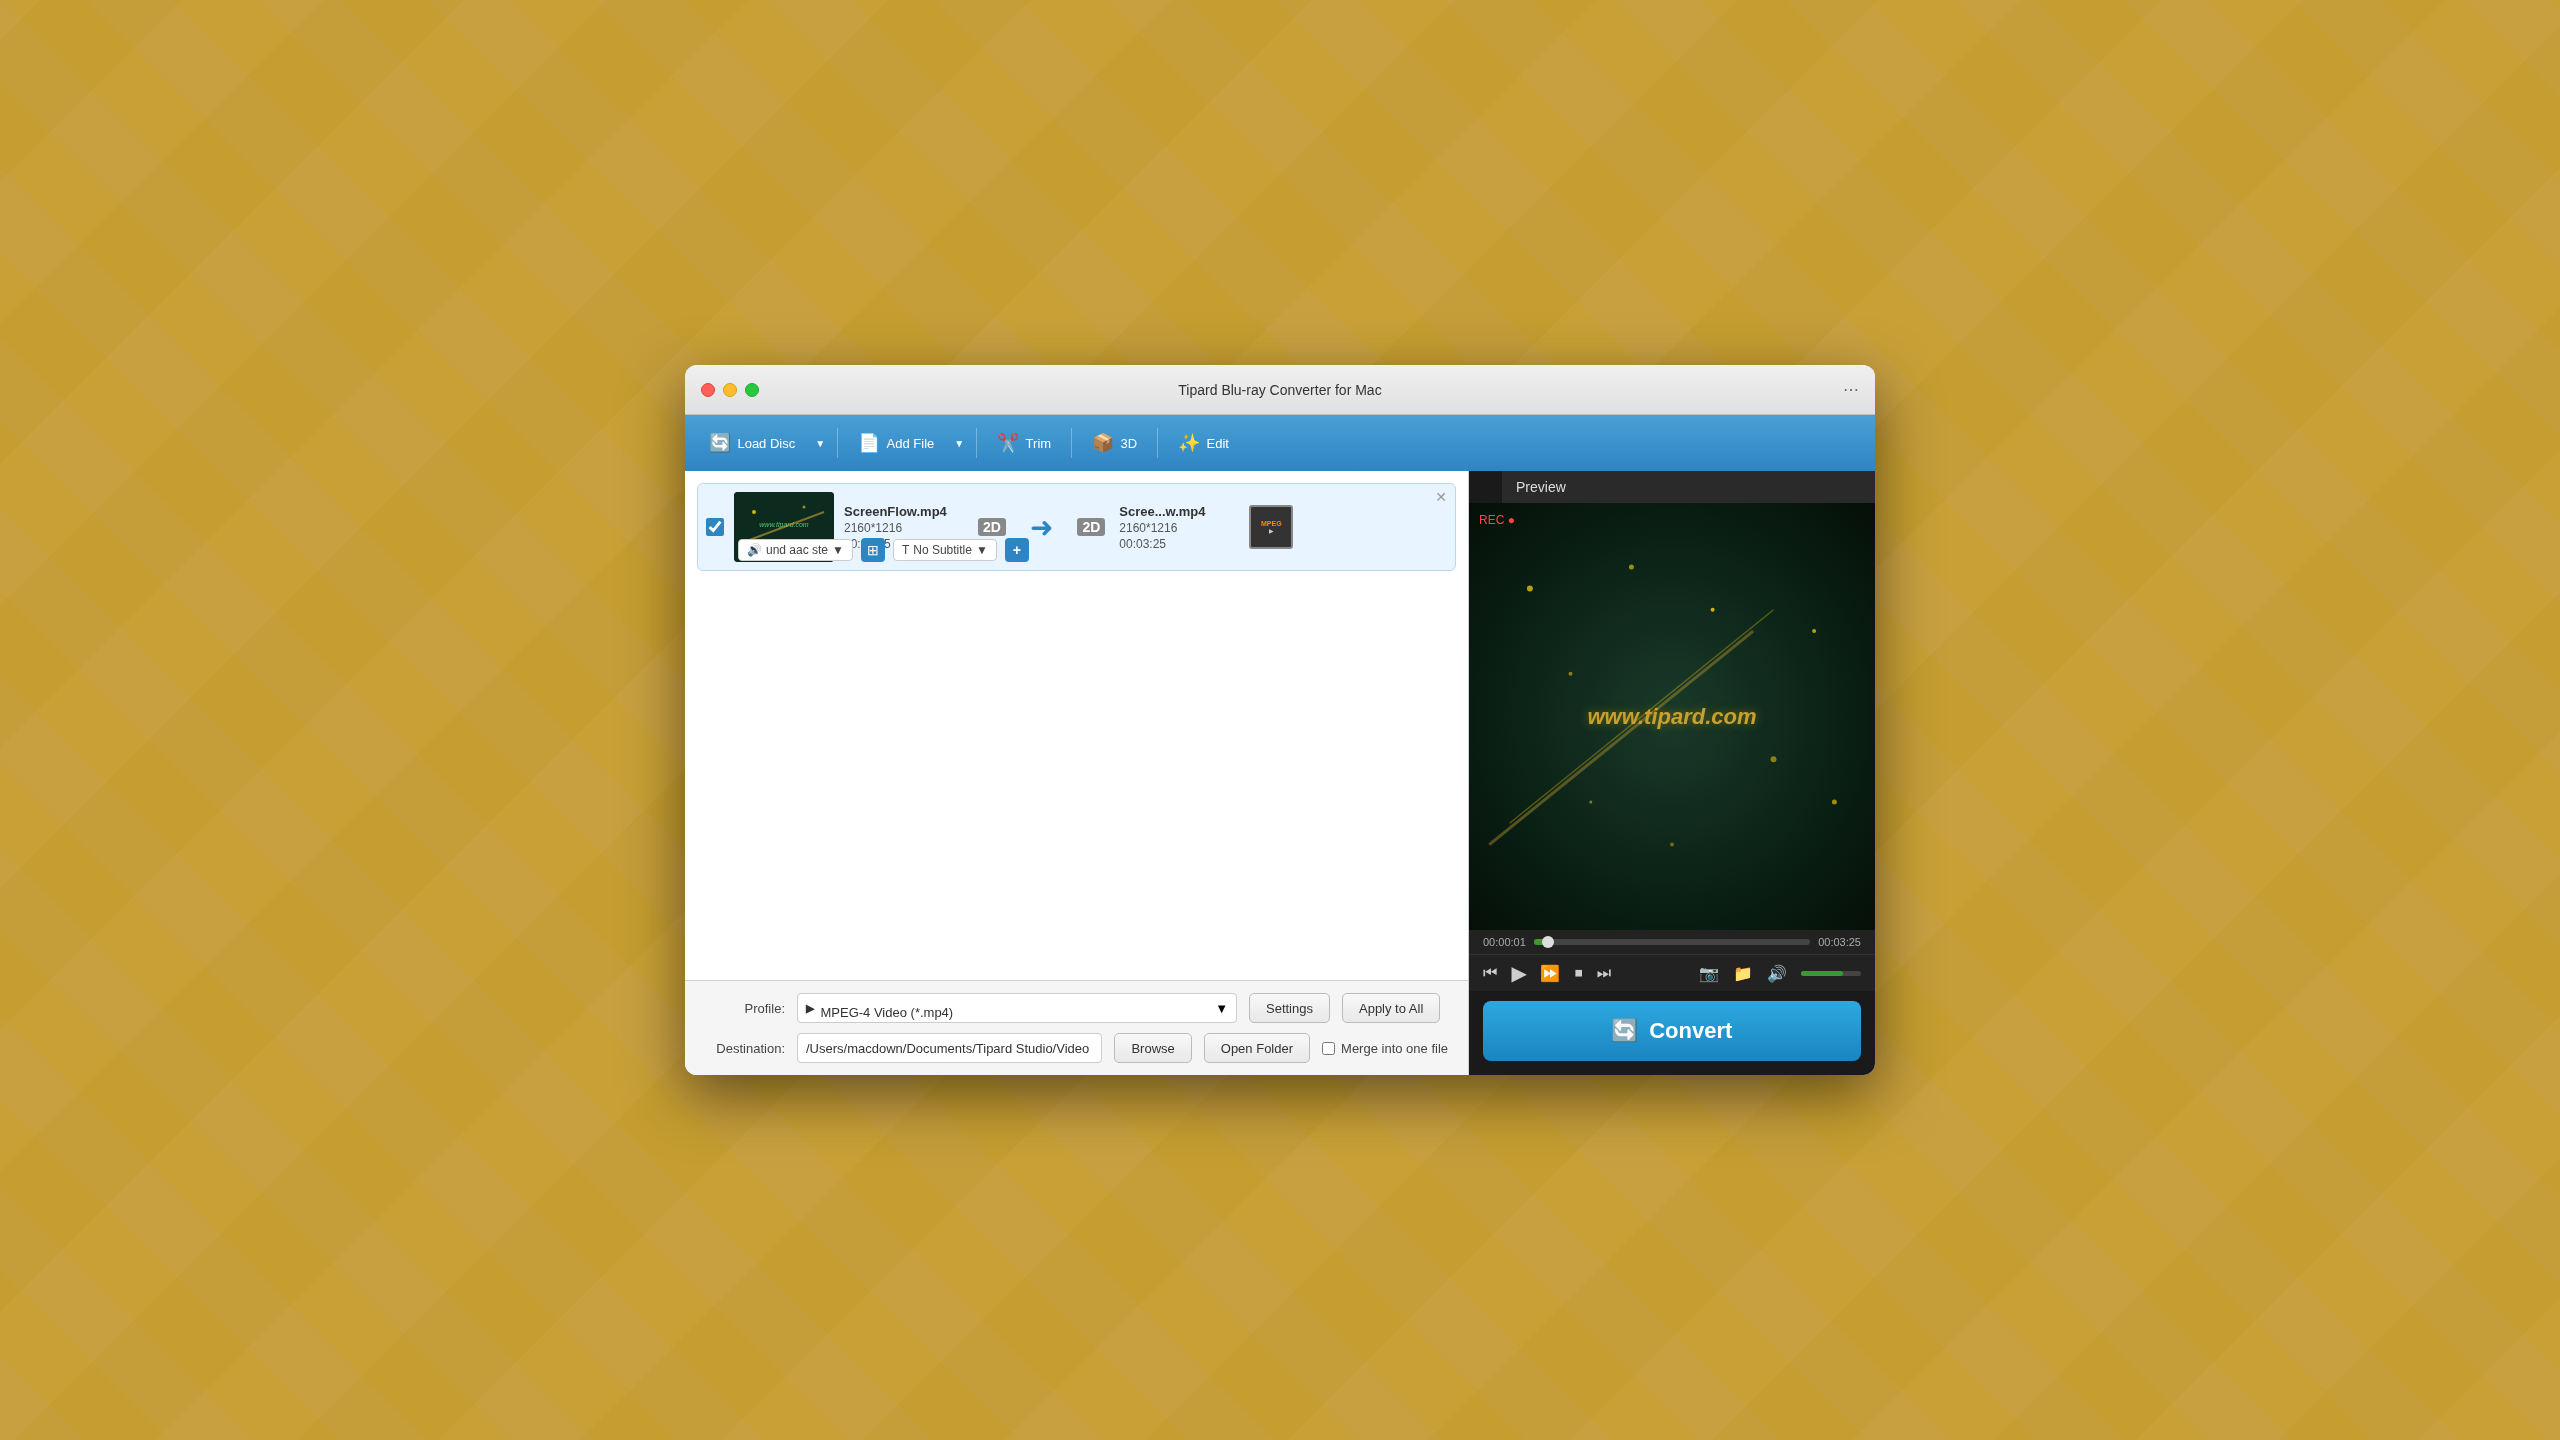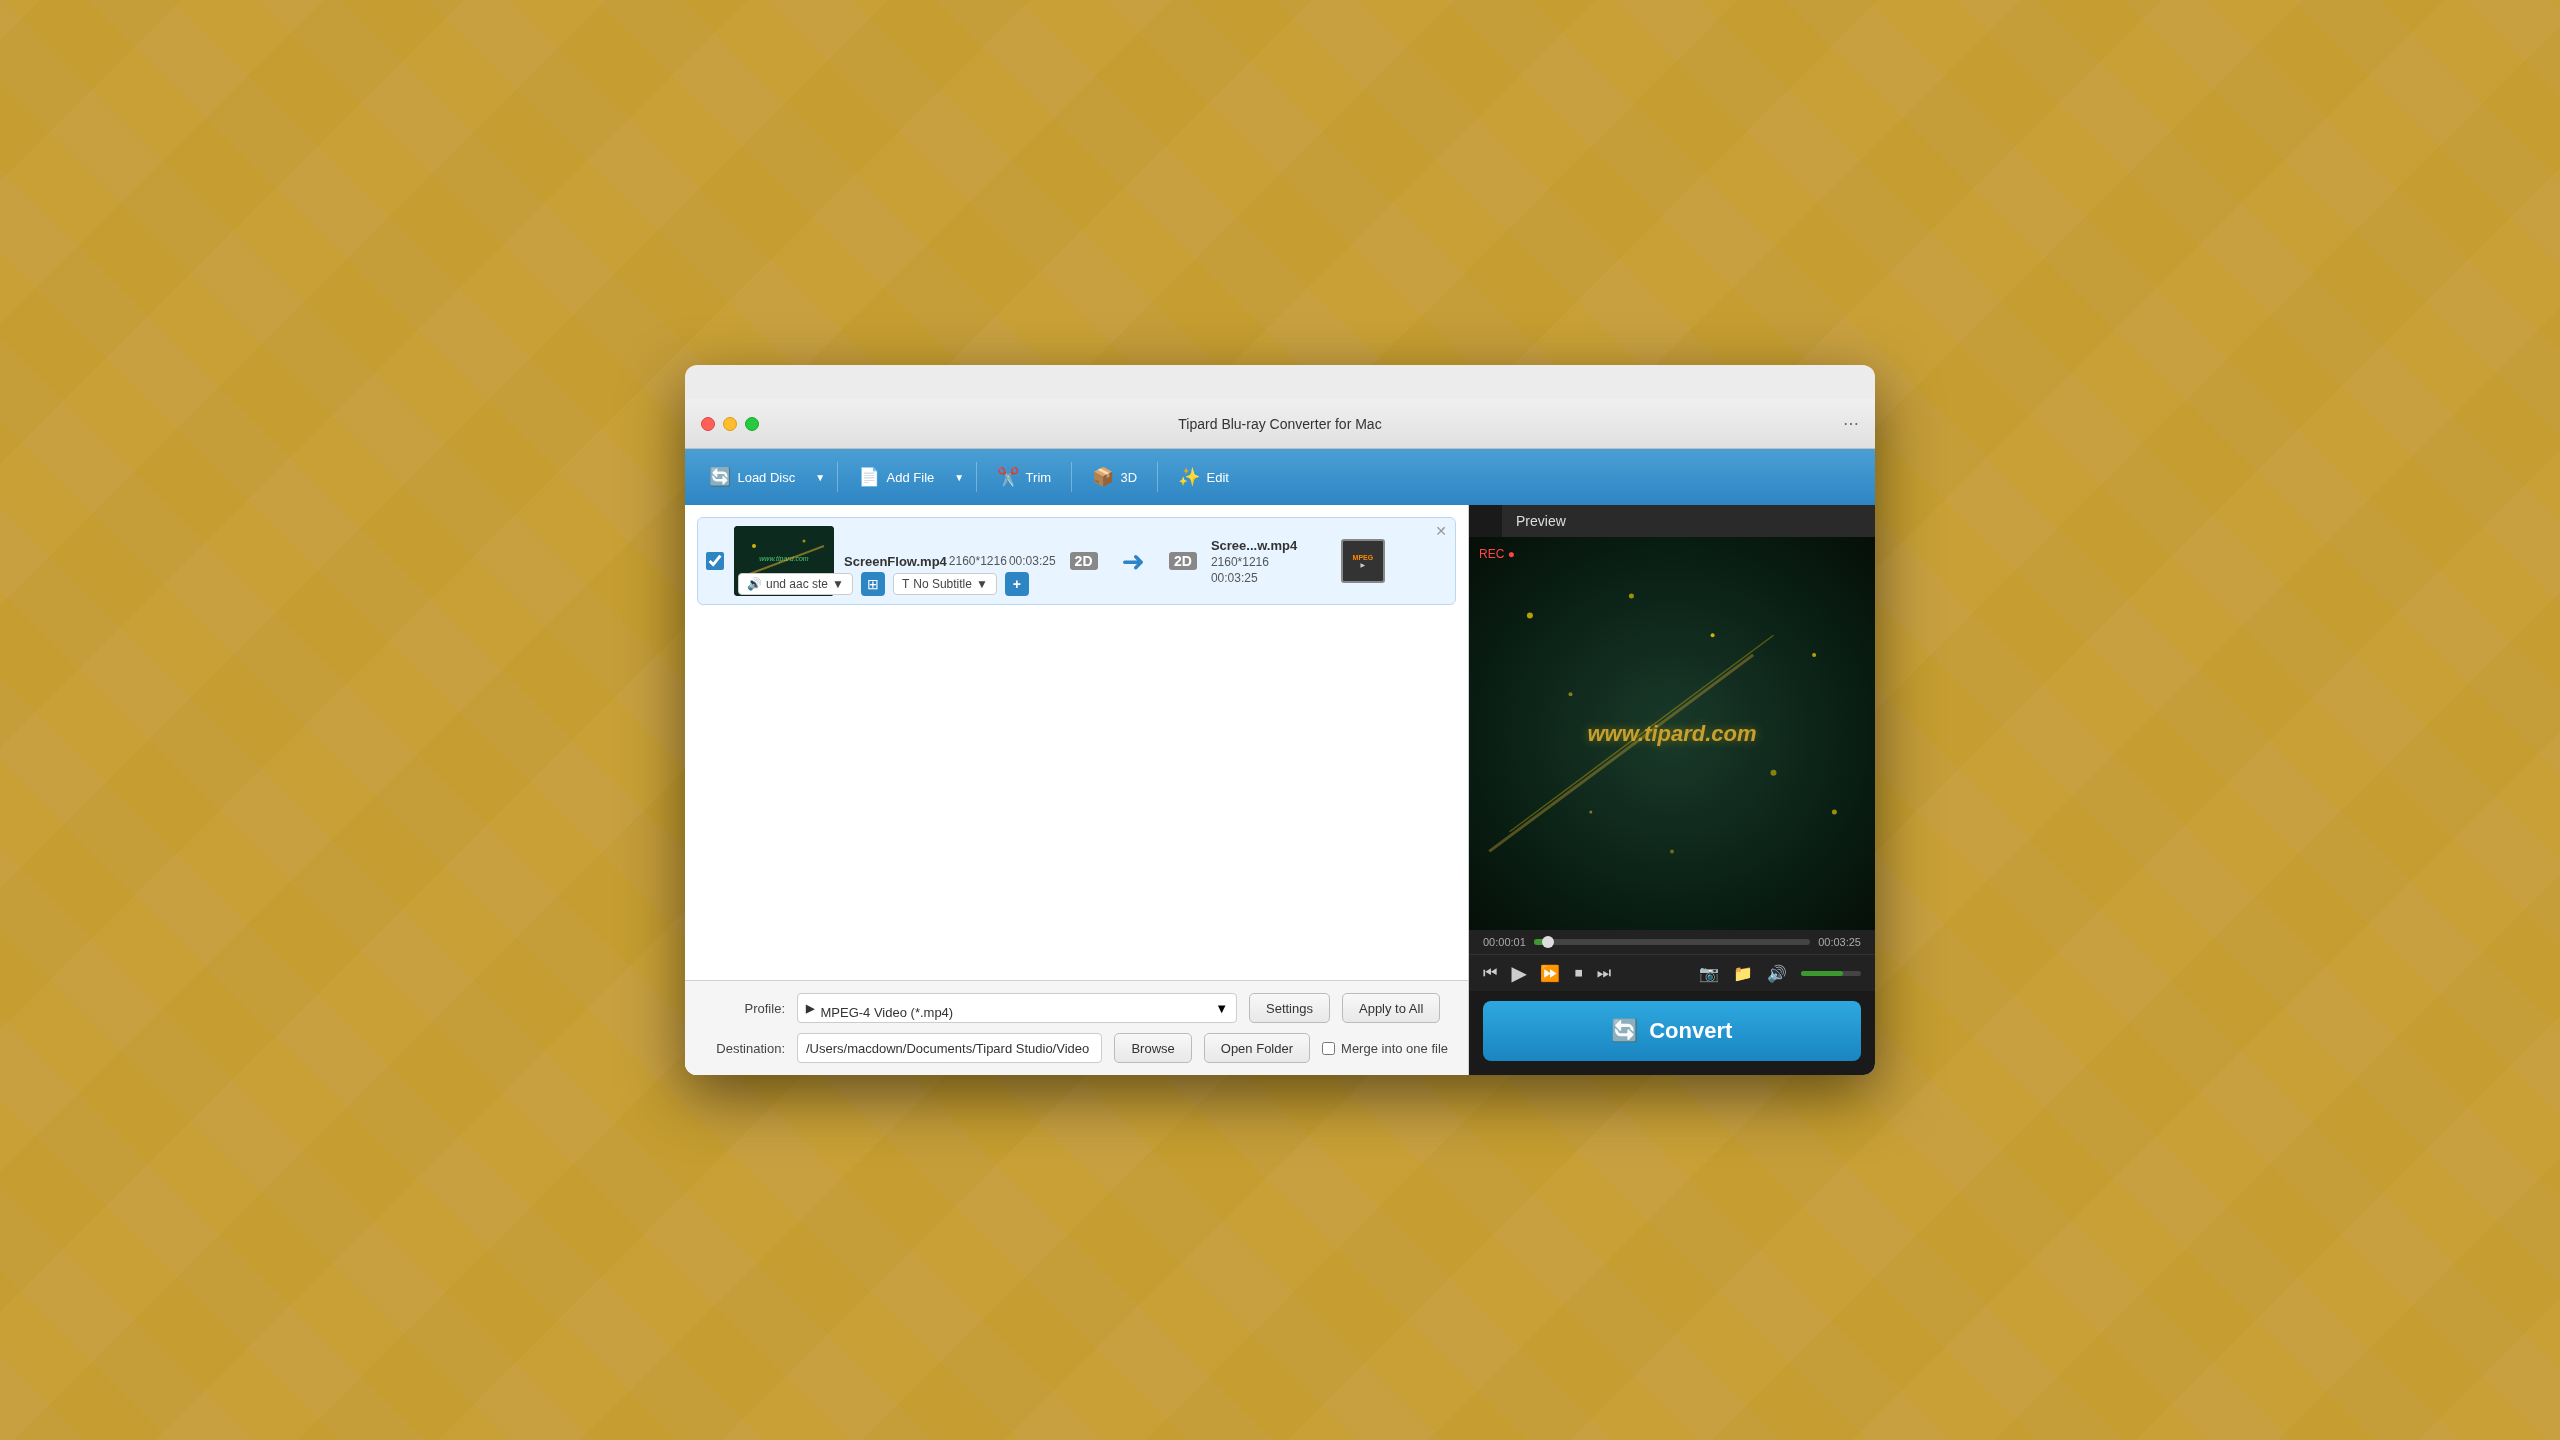--- a/index.html
+++ b/index.html
@@ -48,21 +48,20 @@
     
     .titlebar {
       height: 50px;
       background: linear-gradient(180deg, #f0f0f0 0%, #e0e0e0 100%);
       display: flex;
       align-items: center;
       padding: 0 16px;
       border-bottom: 1px solid #c0c0c0;
       position: relative;
       flex-shrink: 0;
-      margin-top: 34px;
     }
     .traffic-lights {
       display: flex;
       gap: 8px;
       align-items: center;
     }
     .traffic-light {
       width: 14px;
       height: 14px;
       border-radius: 50%;
@@ -183,20 +182,21 @@
       display: flex;
       align-items: center;
       justify-content: center;
       font-size: 9px;
       color: #4fc870;
       text-align: center;
     }
 
     .file-info {
       display: flex;
+      flex-direction: column;
       gap: 2px;
       min-width: 120px;
     }
     .file-name { font-size: 13px; font-weight: 600; color: #333; }
     .file-res { font-size: 12px; color: #555; }
     .file-dur { font-size: 12px; color: #555; }
 
     .convert-arrow {
       font-size: 28px;
       color: #2e85c3;

